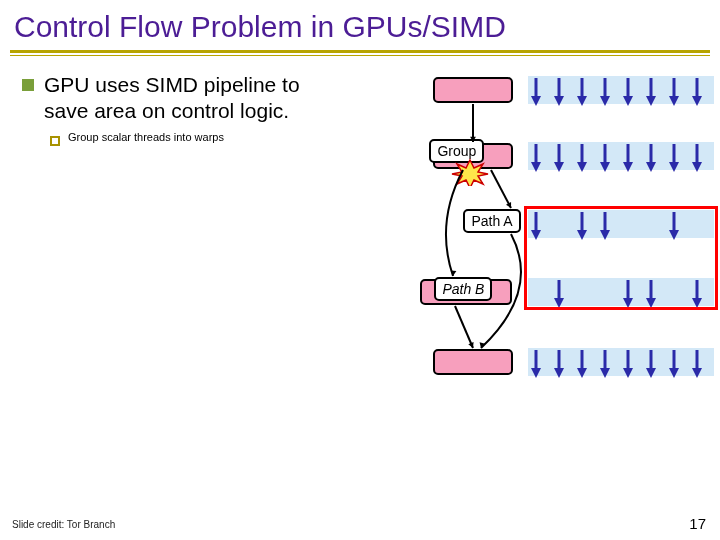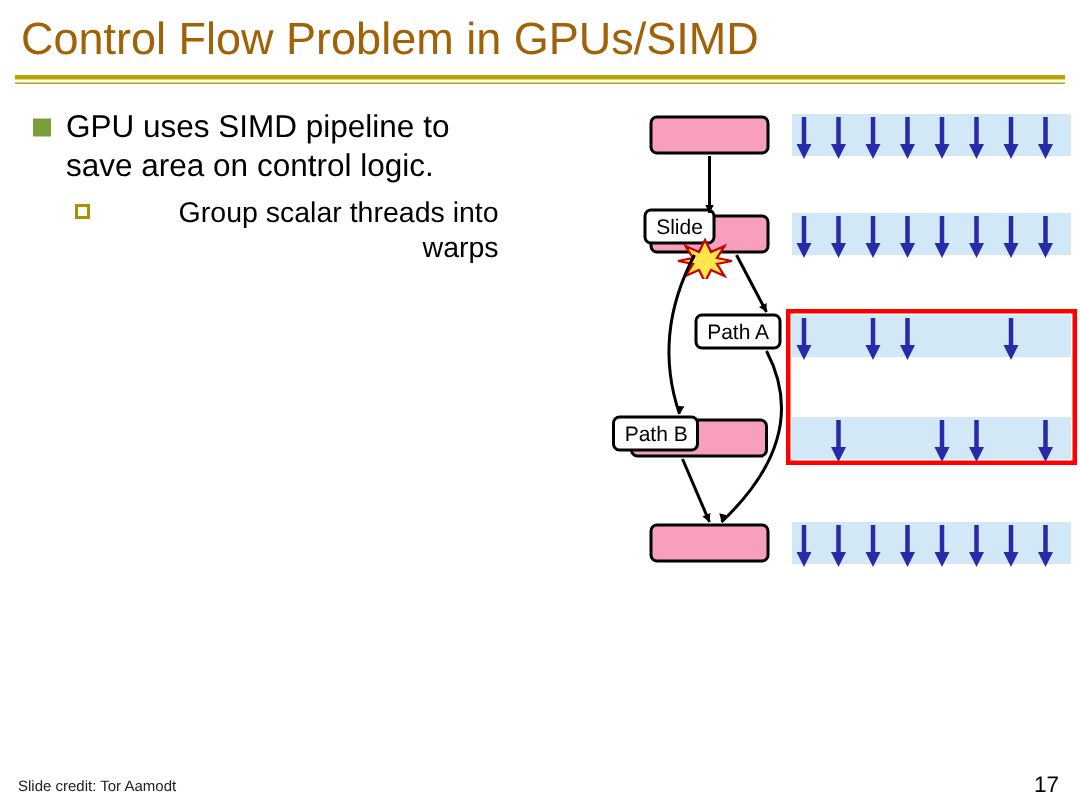--- a/index.html
+++ b/index.html
@@ -7,21 +7,21 @@
     width: 720px;
     height: 540px;
     background: #fff;
     font-family: Arial, Helvetica, sans-serif;
     position: relative;
     overflow: hidden;
   }
   .title {
     font-size: 30px;
     padding: 10px 14px 6px 14px;
-    color: #a16207;
+    color: #4c1d95;
   }
   .hr1 { border: none; border-top: 3px solid #b8a400; margin: 0 10px 2px 10px; }
   .hr2 { border: none; border-top: 1px solid #b8a400; margin: 0 10px 10px 10px; }
   .content {
     display: flex;
     padding: 6px 16px 0 16px;
     gap: 41px;
   }
   .left { width: 335px; }
   .right { width: 350px; position: relative; height: 370px; }
@@ -33,21 +33,21 @@
     flex: 0 0 12px;
   }
   .bullet-text { font-size: 21px; line-height: 1.25; }
   .sub-row { display: flex; margin: 4px 0 18px 34px; }
   .sub-bullet {
     width: 10px; height: 10px;
     border: 2px solid #a89200;
     margin: 5px 8px 0 0;
     flex: 0 0 10px;
   }
-  .sub-text { font-size: 19px; line-height: 1.25; text-align: right; }
+  .sub-text { font-size: 11px; line-height: 1.25; text-align: right; }
   .credit {
     position: absolute;
     left: 12px; bottom: 10px;
     font-size: 10px; color: #222;
   }
   .pagenum {
     position: absolute;
     right: 14px; bottom: 8px;
     font-size: 15px; color: #000000;
   }
@@ -135,21 +135,21 @@
         <g>
           <line x1="301" y1="6" x2="301" y2="26" stroke="#2a2aa8" stroke-width="3"></line>
           <polygon points="296,24 306,24 301,34" fill="#2a2aa8"></polygon>
         </g>
         <g>
           <line x1="324" y1="6" x2="324" y2="26" stroke="#2a2aa8" stroke-width="3"></line>
           <polygon points="319,24 329,24 324,34" fill="#2a2aa8"></polygon>
         </g>
       </svg>
       <div class="pinkbox" style="left: 60px; top: 71px; width: 80px;"></div>
-      <div class="label-box" style="left: 56px; top: 67px;">Slide</div>
+      <div class="label-box" style="left: 56px; top: 67px;">Group</div>
       <svg width="40" height="28" style="position: absolute; left: 77px; top: 86px;">
         <polygon points="20,2 24,10 33,6 28,14 38,16 28,18 33,26 24,22 20,30 16,22 7,26 12,18 2,16 12,14 7,6 16,10" fill="#ffe64a" stroke="#c00" stroke-width="1.5"></polygon>
       </svg>
       <svg class="arrows" width="350" height="370">
         <g>
           <line x1="163" y1="72" x2="163" y2="92" stroke="#2a2aa8" stroke-width="3"></line>
           <polygon points="158,90 168,90 163,100" fill="#2a2aa8"></polygon>
         </g>
         <g>
           <line x1="186" y1="72" x2="186" y2="92" stroke="#2a2aa8" stroke-width="3"></line>
@@ -193,21 +193,21 @@
         <g>
           <line x1="232" y1="140" x2="232" y2="160" stroke="#2a2aa8" stroke-width="3"></line>
           <polygon points="227,158 237,158 232,168" fill="#2a2aa8"></polygon>
         </g>
         <g>
           <line x1="301" y1="140" x2="301" y2="160" stroke="#2a2aa8" stroke-width="3"></line>
           <polygon points="296,158 306,158 301,168" fill="#2a2aa8"></polygon>
         </g>
       </svg>
       <div class="pinkbox" style="left: 47px; top: 207px; width: 92px;"></div>
-      <div class="label-box" style="left: 35px; top: 205px;">Path B</div>
+      <div class="label-box" style="left: 61px; top: 205px; font-style: italic;">Path B</div>
       <svg class="arrows" width="350" height="370">
         <g>
           <line x1="186" y1="208" x2="186" y2="228" stroke="#2a2aa8" stroke-width="3"></line>
           <polygon points="181,226 191,226 186,236" fill="#2a2aa8"></polygon>
         </g>
         <g>
           <line x1="255" y1="208" x2="255" y2="228" stroke="#2a2aa8" stroke-width="3"></line>
           <polygon points="250,226 260,226 255,236" fill="#2a2aa8"></polygon>
         </g>
         <g>
@@ -263,14 +263,14 @@
         <path d="M 90 98 Q 62 151 80 204" stroke="#000" stroke-width="2" fill="none"></path>
         <polygon points="80,204 77.63071155123592,198.487607393649 83.35838642297996,199.0279540796626" fill="#000"></polygon>
         <path d="M 138 162 Q 168 219 108 276" stroke="#000" stroke-width="2" fill="none"></path>
         <polygon points="108,276 106.55819190400925,270.1758099778308 112.1218746747799,271.6399370227704" fill="#000"></polygon>
         <path d="M 82 234 L 100 276" stroke="#000" stroke-width="2" fill="none"></path>
         <polygon points="100,276 95.2818501502183,272.29337593017516 100.56978936307972,270.0271162675202" fill="#000"></polygon>
       </svg>
     </div>
 </div>
 
-<div class="credit">Slide credit: Tor Aamodt</div>
+<div class="credit">Slide credit: Tor Branch</div>
 <div class="pagenum">17</div>
 
 </body></html>

